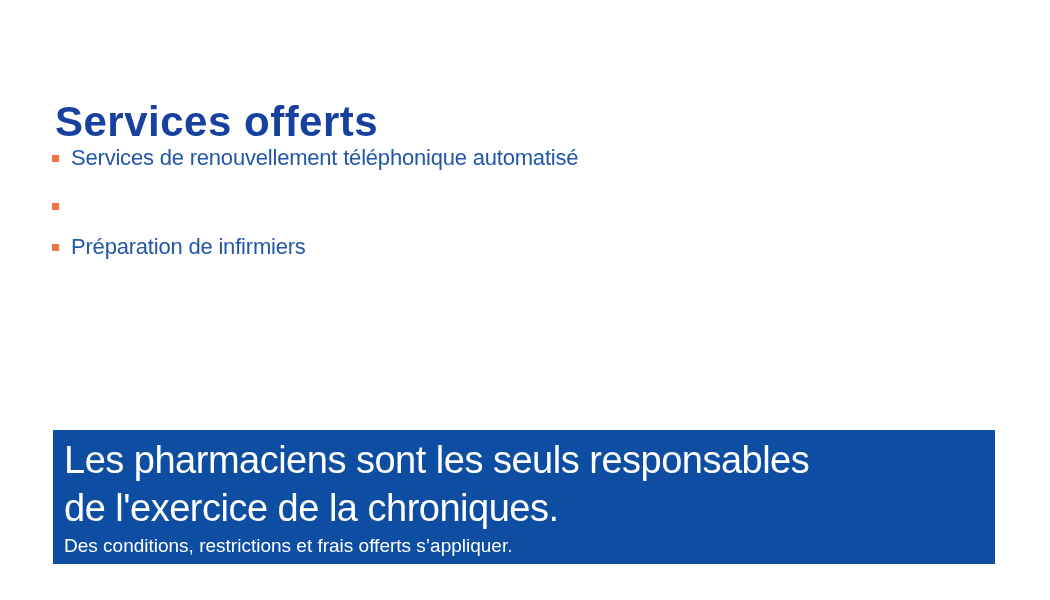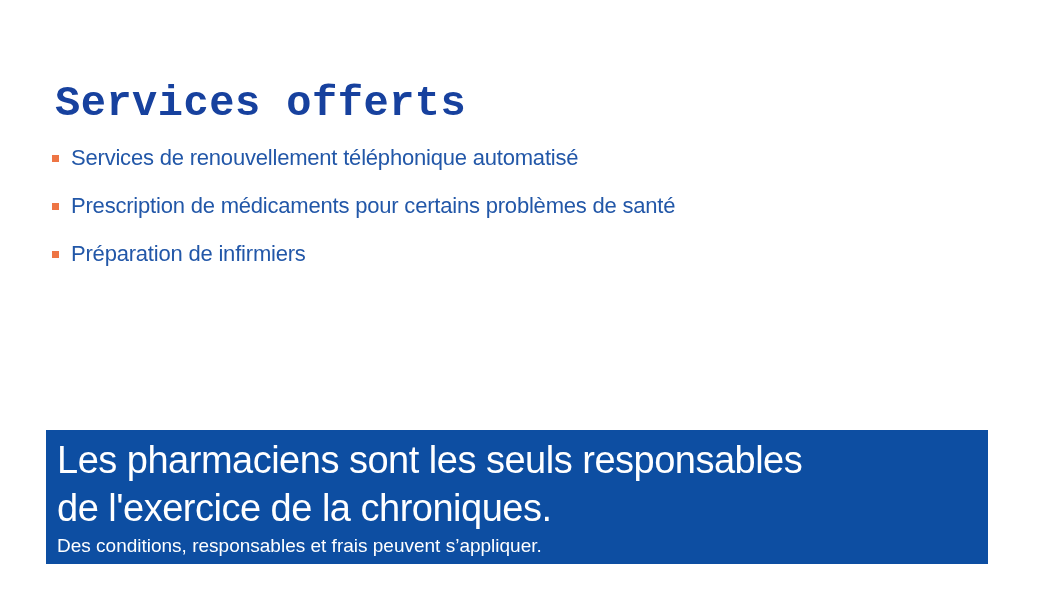--- a/index.html
+++ b/index.html
@@ -13,22 +13,22 @@
   html, body { margin: 0; padding: 0; }
   body {
     width: 1050px; height: 600px;
     background: var(--page-bg);
     font-family: "Liberation Sans", sans-serif;
     position: relative; overflow: hidden;
   }
   .slide { position: absolute; inset: 0; background: var(--page-bg); }
 
   .title {
-    position: absolute; left: 55px; top: 52px;
-    font-family: Liberation Mono, monospace;
+    position: absolute; left: 55px; top: 70px;
+    font-family: Liberation Sans, sans-serif;
     font-weight: 700; font-size: 42px; line-height: 1.15;
     color: var(--title-blue); letter-spacing: 0.5px;
     white-space: nowrap;
   }
 
   .services {
     position: absolute; left: 52px; top: 147px;
     margin: 0; padding: 0; list-style: none;
   }
   .service-item {
@@ -38,21 +38,21 @@
     color: var(--text-blue);
     white-space: nowrap; letter-spacing: -0.2px;
   }
   .bullet-square {
     flex: none; width: 7px; height: 7px;
     background: var(--bullet-orange);
     margin: 8px 12px 0 0;
   }
 
   .banner {
-    position: absolute; left: 46px; top: 430px;
+    position: absolute; left: 53px; top: 430px;
     width: 942px; height: 134px;
     box-sizing: border-box;
     background: var(--banner-blue);
     color: var(--banner-text);
     padding: 6px 10px 0 11px;
   }
   .banner-headline {
     font-size: 38px; line-height: 48px; font-weight: 400;
     letter-spacing: -0.5px; white-space: nowrap;
   }
@@ -72,31 +72,30 @@
   <ul class="services">
 
 
       <li class="service-item">
         <span class="bullet-square"></span>
         <span>Services de renouvellement téléphonique automatisé</span>
       </li>
 
       <li class="service-item">
         <span class="bullet-square"></span>
-        <span>Prescription de médicaments pour certains problèmes de santé</span>
       </li>
 
       <li class="service-item">
         <span class="bullet-square"></span>
         <span>Préparation de infirmiers</span>
       </li>
 
     </ul>
 
   <div class="banner">
     <div class="banner-headline">
       <span>Les pharmaciens sont les seuls responsables</span>
       <span>de l'exercice de la chroniques.</span>
     </div>
-    <div class="banner-note">Des conditions, responsables et frais peuvent s’appliquer.</div>
+    <div class="banner-note">Des conditions, restrictions et frais offerts s’appliquer.</div>
   </div>
 
 </div>
 
 </body></html>

